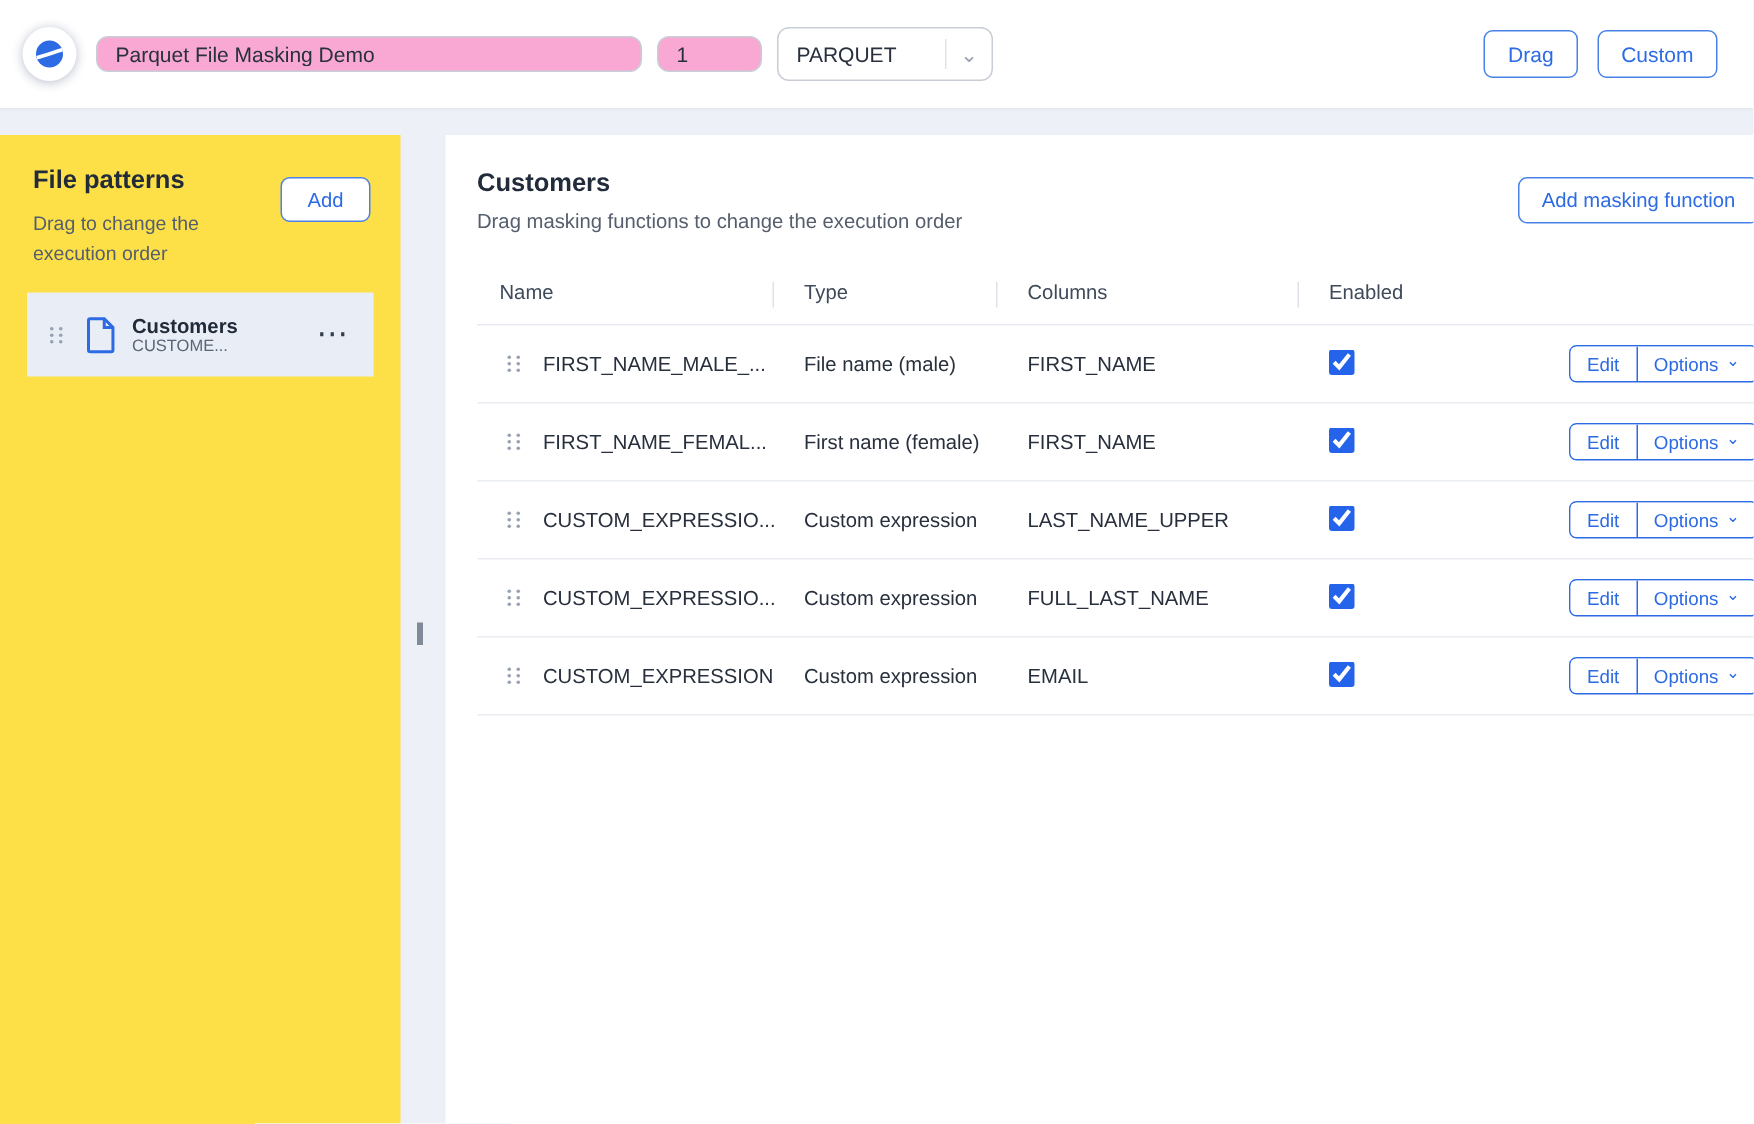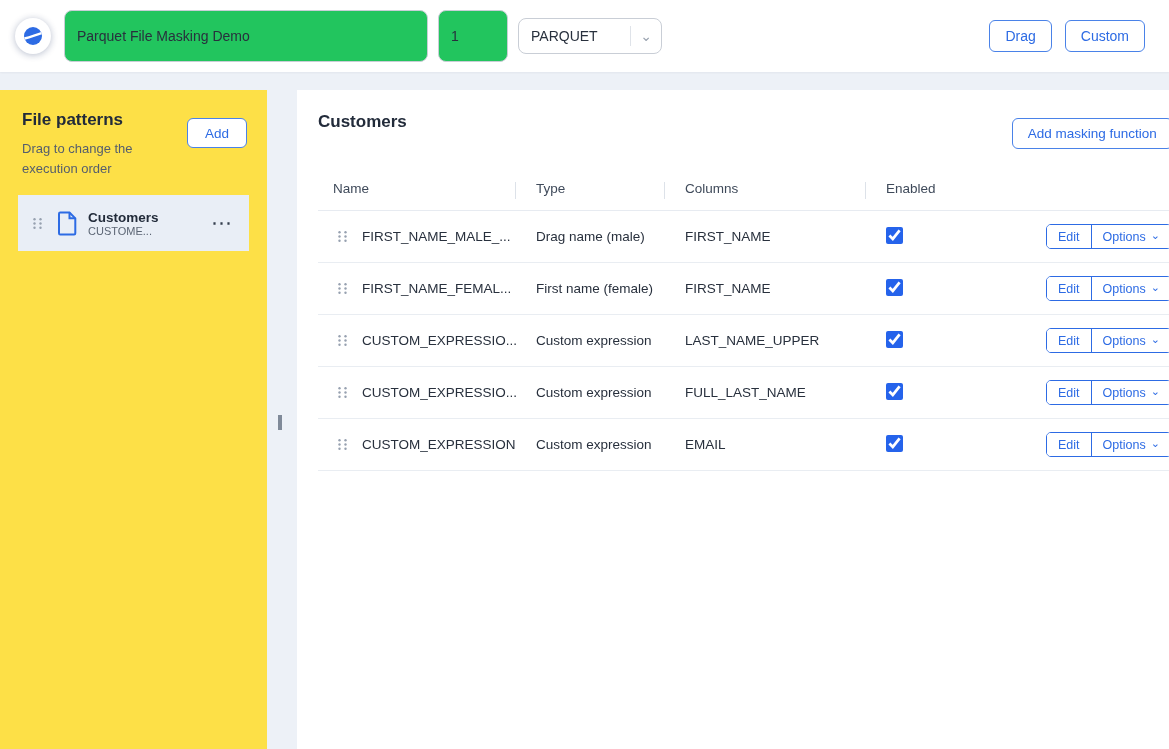--- a/index.html
+++ b/index.html
@@ -2,21 +2,21 @@
 <html><head>
 <meta charset="utf-8">
 <style>
   * { box-sizing: border-box; margin: 0; padding: 0; }
   html,body { width:1169px; height:749px; overflow:hidden; }
   body { font-family:"Liberation Sans", sans-serif; background:#edf1f7; color:#28303d; }
 
   
   .topbar { height:72px; background:#fff; display:flex; align-items:center; padding:0 24px 0 15px; box-shadow:0 1px 2px rgba(16,24,40,.05); }
   .logo { width:36px; height:36px; border-radius:50%; background:#fff; box-shadow:0 1px 7px rgba(20,40,90,.30); display:flex; align-items:center; justify-content:center; flex:0 0 auto; }
-  .ti { height:52px; border:1px solid #c9ced6; border-radius:8px; padding:0 12px; font-size:14px; color:#28303d; background:#22c55e; font-family:inherit; outline:none; }
+  .ti { height:24px; border:1px solid #c9ced6; border-radius:8px; padding:0 12px; font-size:14px; color:#28303d; background:#f9a8d4; font-family:inherit; outline:none; }
   .name-input { width:364px; margin-left:13px; }
   .ver-input { width:70px; margin-left:10px; }
   .select { width:144px; margin-left:10px; height:36px; border:1px solid #c9ced6; border-radius:8px; background:#fff; display:flex; align-items:center; font-size:14px; cursor:pointer; }
   .select .val { flex:1; padding-left:12px; }
   .select .sep { width:1px; height:20px; background:#dfe3e9; }
   .select .chev { width:30px; text-align:center; color:#9aa3b0; font-size:14px; line-height:1; }
   .tb-actions { margin-left:auto; display:flex; gap:13px; }
   .btn { height:32px; border-radius:6px; font-size:14px; padding:0 15px; cursor:pointer; font-family:inherit; }
   .btn-primary { background:#2d6be4; border:1px solid #2d6be4; color:#fff; }
   .btn-outline { background:#fff; border:1px solid #4a82e8; color:#2d6be4; }
@@ -124,20 +124,21 @@
   </div>
 
   <div class="gutter">
     <div class="resize-handle"></div>
   </div>
 
   <div class="main">
     <div class="main-head">
       <div>
         <div class="main-title">Customers</div>
+        <div class="main-subtitle">Drag masking functions to change the execution order</div>
       </div>
       <button class="btn btn-outline btn-addmask">Add masking function</button>
     </div>
 
     <div class="mtable">
       <div class="thead">
         <span class="hc">Name</span>
         <span class="hc">Type</span>
         <span class="hc">Columns</span>
         <span class="hc">Enabled</span>
@@ -150,21 +151,21 @@
                 <circle cx="2.5" cy="2.2" r="1.2"></circle>
                 <circle cx="8.5" cy="2.2" r="1.2"></circle>
                 <circle cx="2.5" cy="6.5" r="1.2"></circle>
                 <circle cx="8.5" cy="6.5" r="1.2"></circle>
                 <circle cx="2.5" cy="10.8" r="1.2"></circle>
                 <circle cx="8.5" cy="10.8" r="1.2"></circle>
               </g>
             </svg>
           </span>
         <span class="cell name">FIRST_NAME_MALE_...</span>
-        <span class="cell">Drag name (male)</span>
+        <span class="cell">File name (male)</span>
         <span class="cell">FIRST_NAME</span>
         <span class="cell"><input type="checkbox" class="cb" checked="" style=""></span>
         <span class="cell actions"><span class="btn-group">
               <button class="bg-btn">Edit</button>
               <button class="bg-btn">
                 <span>Options</span>
                 <span class="chev">⌄</span>
               </button>
             </span></span>
       </div>

